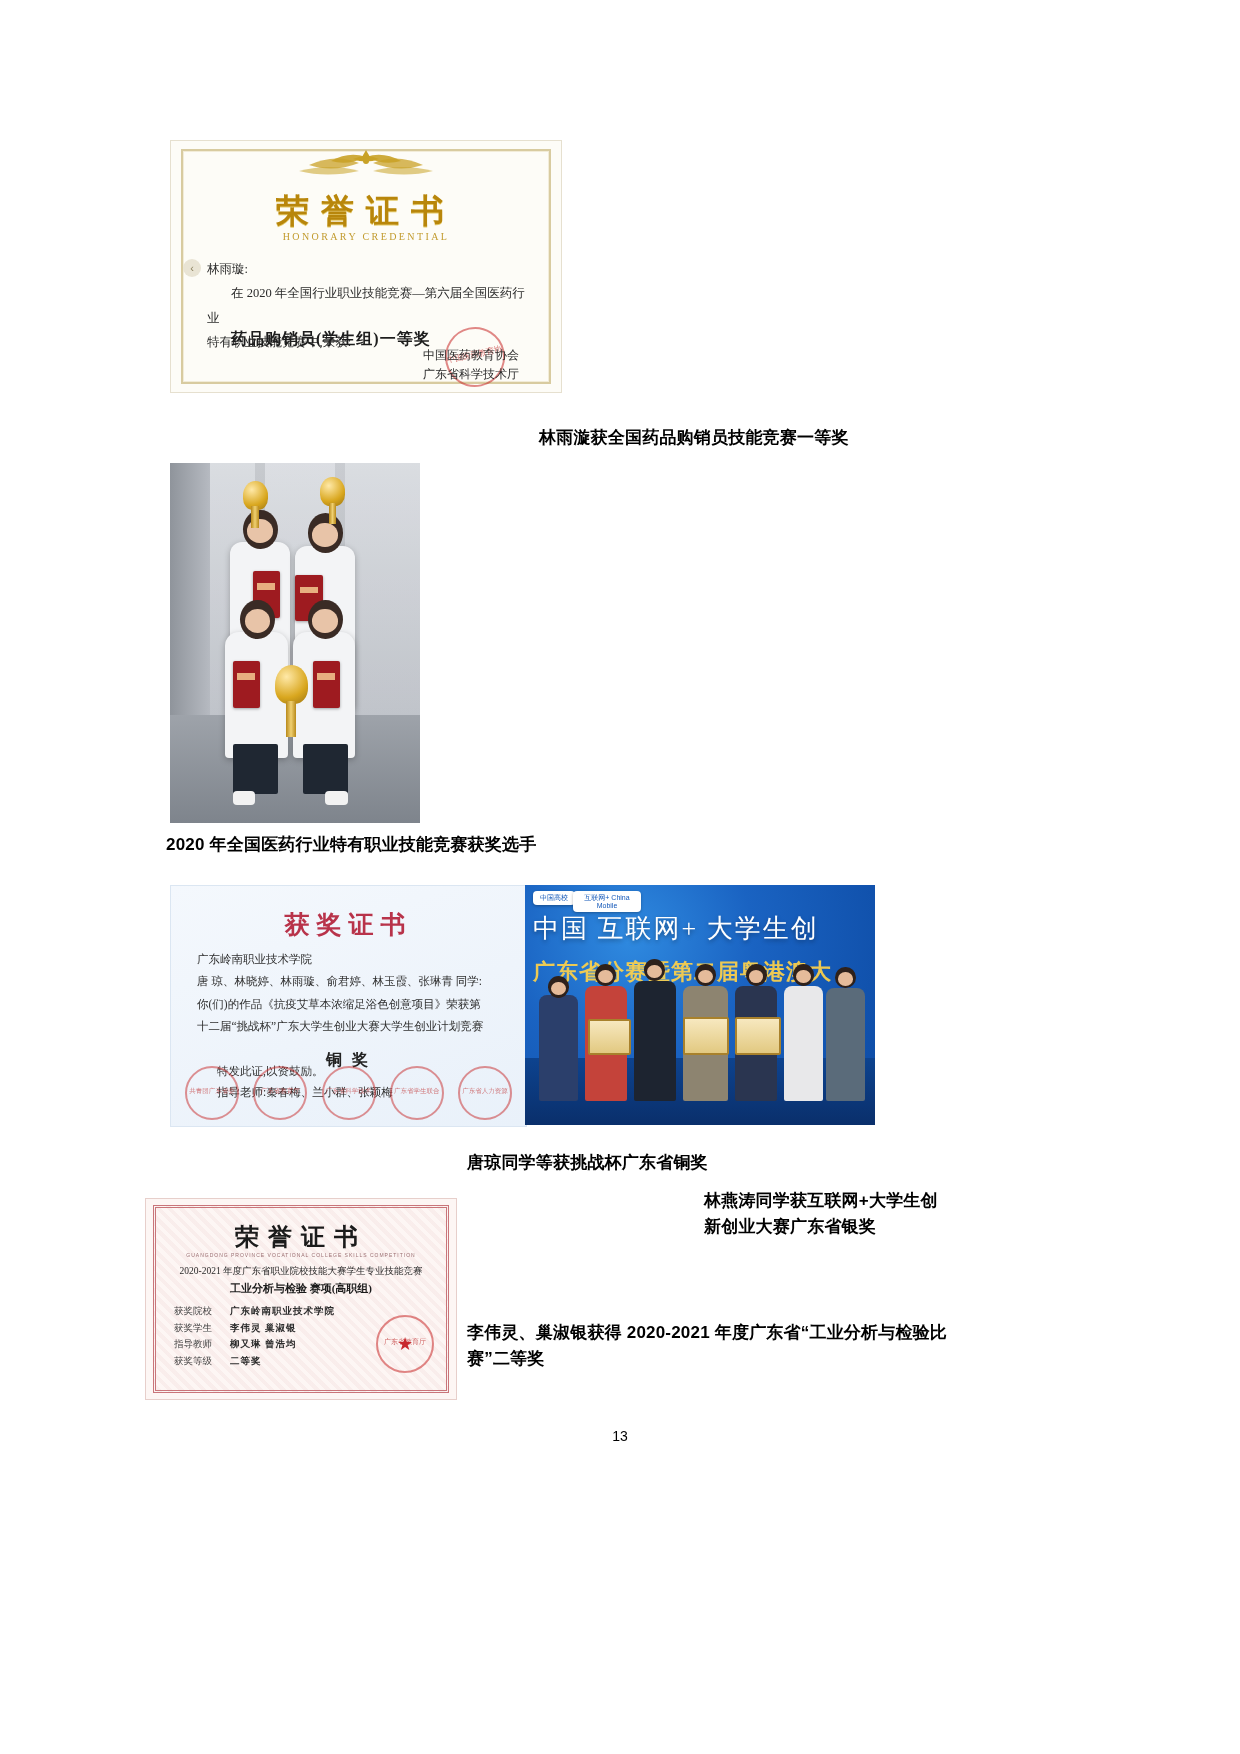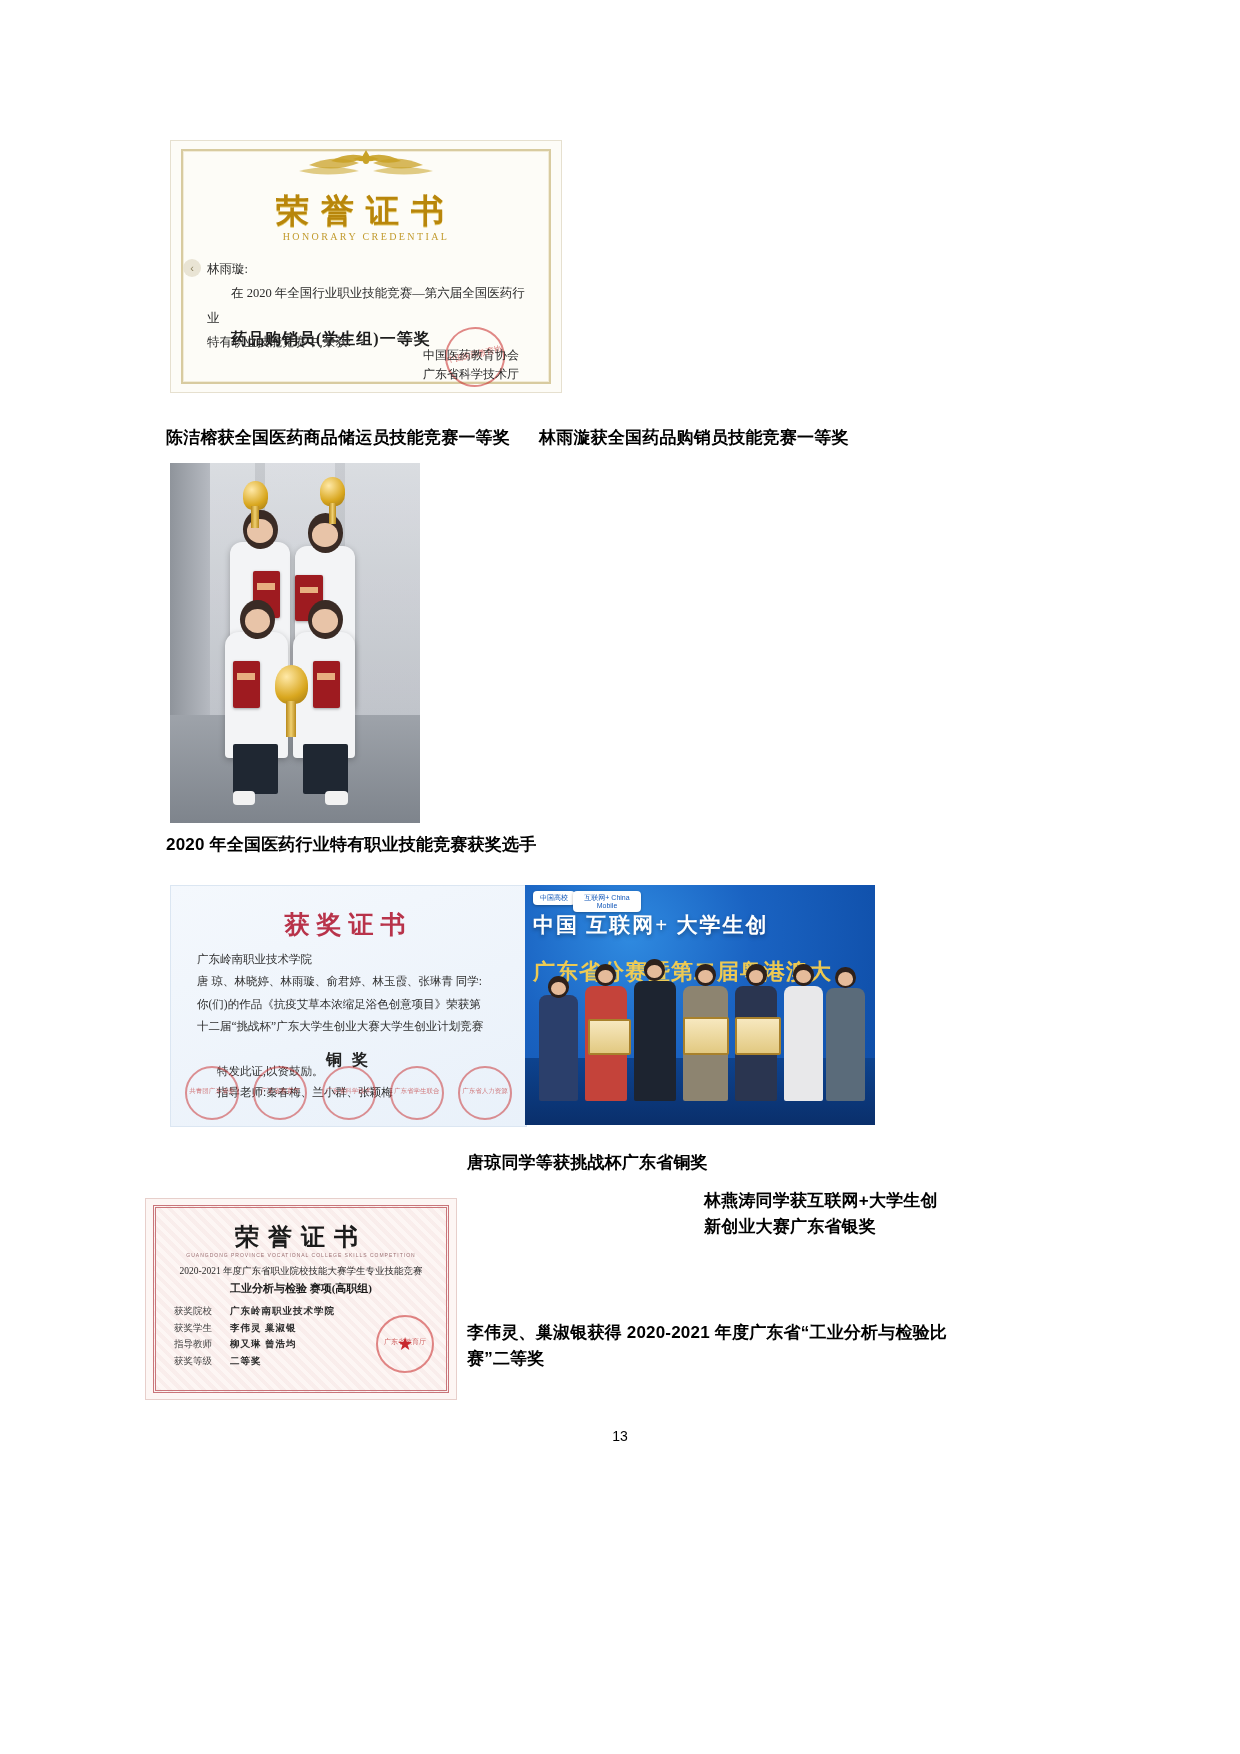--- a/index.html
+++ b/index.html
@@ -275,22 +275,22 @@
     overflow:hidden;
     background: linear-gradient(#1257b8, #1f76d6);
   }
   .st-backdrop {
     position:absolute; left:0; top:0; right:0; height:72%;
     background: radial-gradient(circle at 30% 30%, #2f8ae0 0%, #1a63c2 45%, #0f4ea8 100%);
   }
   .st-bigtext {
     position:absolute; left:8px; top:26px; right:6px;
     font-family:"Liberation Serif", serif;
-    font-weight:bold;
-    font-size:21px;
+    font-weight:normal;
+    font-size:26px;
     letter-spacing:2px;
     color:#ffffff;
     white-space:nowrap;
     text-shadow: 0 2px 4px rgba(0,0,0,.35);
   }
   .st-subtext {
     position:absolute; left:8px; top:72px; right:4px;
     font-family:"Liberation Serif", serif;
     font-weight:bold;
     font-size:22px;
@@ -468,21 +468,20 @@
     <div class="award">药品购销员(学生组)一等奖</div>
 
     <div class="seal">中国医药教育协会</div>
 
     <div class="issuer">
       <div>中国医药教育协会</div>
       <div>广东省科学技术厅</div>
     </div>
   </div>
 
-  <div class="caption cap-a">陈洁榕获全国医药商品储运员技能竞赛一等奖</div>
   <div class="caption cap-b">林雨漩获全国药品购销员技能竞赛一等奖</div>
 
   <div class="photo-students">
     <div class="ps-wall"></div>
     <div class="ps-leftcol"></div>
     <div class="ps-floor"></div>
 
     <div class="ps-person" style="left:24%;top:22%;width:24%;height:46%;"></div>
     <div class="ps-head" style="left:29%;top:13%;width:14%;height:11%;">
         <div class="ps-face"></div>

